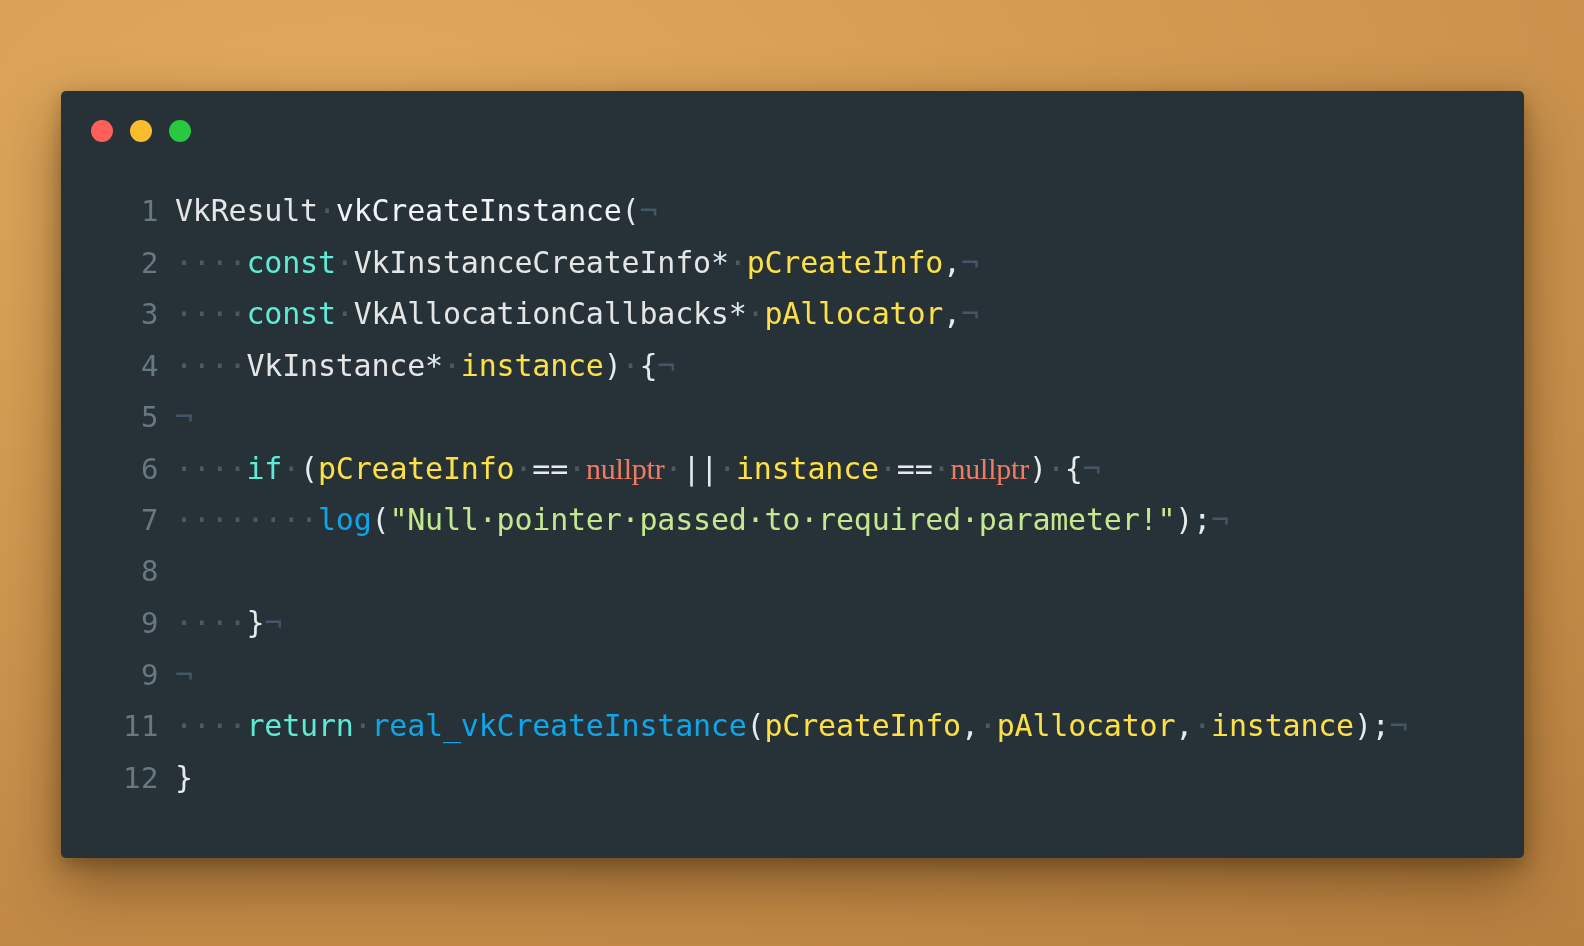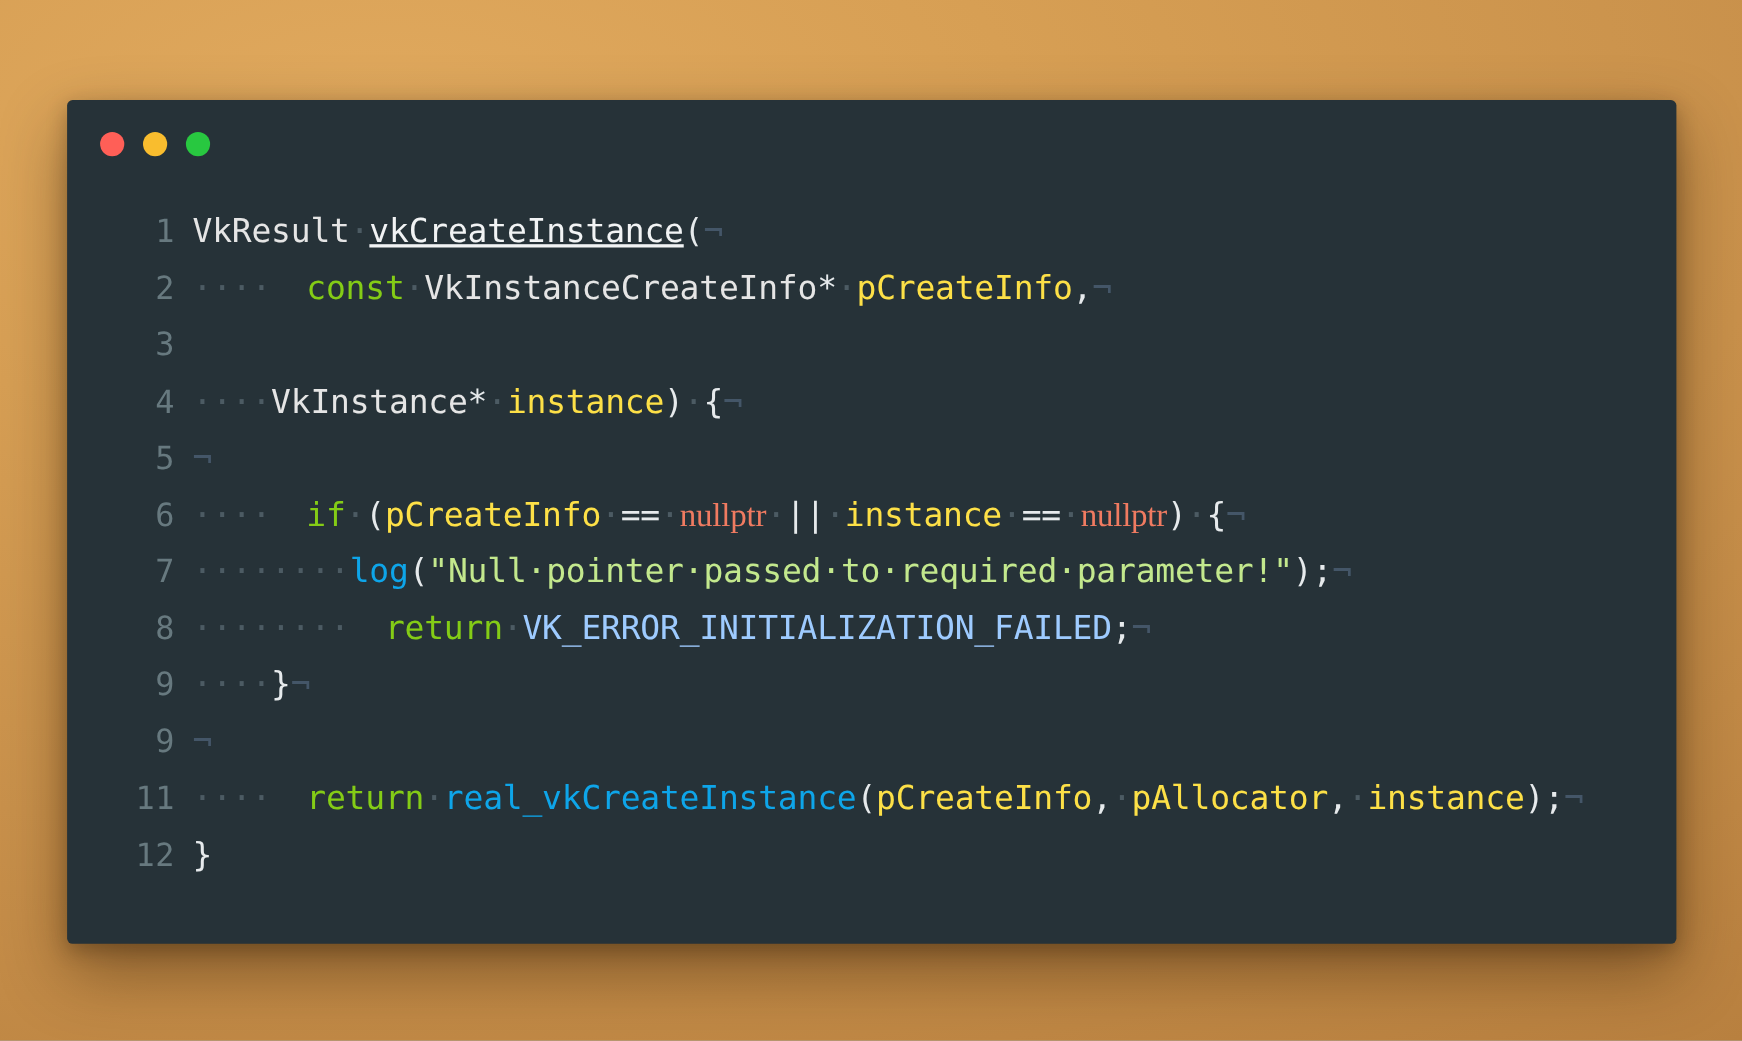--- a/index.html
+++ b/index.html
@@ -58,23 +58,23 @@
     text-align: right;
     color: #67797f;
     font-size: 29px;
     letter-spacing: 0.5px;
     user-select: none;
   }
   .lc {
     padding-left: 16px;
     letter-spacing: -0.2px;
   }
-  .t-kw      { color: #84cc16; margin-left: 32px; }          
+  .t-kw      { color: #5eead4; }          
   .t-type    { color: #e5e5e5; }          
-  .t-fn      { color: #f1f3f4; text-decoration: underline; }          
+  .t-fn      { color: #f1f3f4; }          
   .t-fncall  { color: #0ea5e9; }          
   .t-var     { color: #fde047; }          
   .t-const   { color: #f07b61; font-family: Liberation Serif, serif; }          
   .t-macro   { color: #9ecbff; }          
   .t-str     { color: #c3e88d; }          
   .t-op      { color: #e6eaec; }
   .t-ws      { color: #4c5b63; }          
   .t-eol     { color: #445668; }          
 </style>
 </head>
@@ -94,40 +94,40 @@
         <div class="line">
           <span class="ln">1</span>
           <span class="lc"><span class="t-type">VkResult</span><span class="t-ws">·</span><span class="t-fn">vkCreateInstance</span><span class="t-op">(</span><span class="t-eol">¬</span></span>
         </div>
         <div class="line">
           <span class="ln">2</span>
           <span class="lc"><span class="t-ws">····</span><span class="t-kw">const</span><span class="t-ws">·</span><span class="t-type">VkInstanceCreateInfo</span><span class="t-op">*</span><span class="t-ws">·</span><span class="t-var">pCreateInfo</span><span class="t-op">,</span><span class="t-eol">¬</span></span>
         </div>
         <div class="line">
           <span class="ln">3</span>
+          <span class="lc"><span class="t-ws">····</span><span class="t-kw">const</span><span class="t-ws">·</span><span class="t-type">VkAllocationCallbacks</span><span class="t-op">*</span><span class="t-ws">·</span><span class="t-var">pAllocator</span><span class="t-op">,</span><span class="t-eol">¬</span></span>
         </div>
         <div class="line">
           <span class="ln">4</span>
           <span class="lc"><span class="t-ws">····</span><span class="t-type">VkInstance</span><span class="t-op">*</span><span class="t-ws">·</span><span class="t-var">instance</span><span class="t-op">)</span><span class="t-ws">·</span><span class="t-op">{</span><span class="t-eol">¬</span></span>
         </div>
         <div class="line">
           <span class="ln">5</span>
           <span class="lc"><span class="t-eol">¬</span></span>
         </div>
         <div class="line">
           <span class="ln">6</span>
           <span class="lc"><span class="t-ws">····</span><span class="t-kw">if</span><span class="t-ws">·</span><span class="t-op">(</span><span class="t-var">pCreateInfo</span><span class="t-ws">·</span><span class="t-op">==</span><span class="t-ws">·</span><span class="t-const">nullptr</span><span class="t-ws">·</span><span class="t-op">||</span><span class="t-ws">·</span><span class="t-var">instance</span><span class="t-ws">·</span><span class="t-op">==</span><span class="t-ws">·</span><span class="t-const">nullptr</span><span class="t-op">)</span><span class="t-ws">·</span><span class="t-op">{</span><span class="t-eol">¬</span></span>
         </div>
         <div class="line">
           <span class="ln">7</span>
           <span class="lc"><span class="t-ws">········</span><span class="t-fncall">log</span><span class="t-op">(</span><span class="t-str">"Null·pointer·passed·to·required·parameter!"</span><span class="t-op">)</span><span class="t-op">;</span><span class="t-eol">¬</span></span>
         </div>
         <div class="line">
           <span class="ln">8</span>
-          <span class="lc"><span class="t-ws">········</span><span class="t-kw">return</span><span class="t-ws">·</span><span class="t-macro">VK_ERROR_INITIALIZATION_FAILED</span><span class="t-op">;</span><span class="t-eol">¬</span></span>
         </div>
         <div class="line">
           <span class="ln">9</span>
           <span class="lc"><span class="t-ws">····</span><span class="t-op">}</span><span class="t-eol">¬</span></span>
         </div>
         <div class="line">
           <span class="ln">9</span>
           <span class="lc"><span class="t-eol">¬</span></span>
         </div>
         <div class="line">

